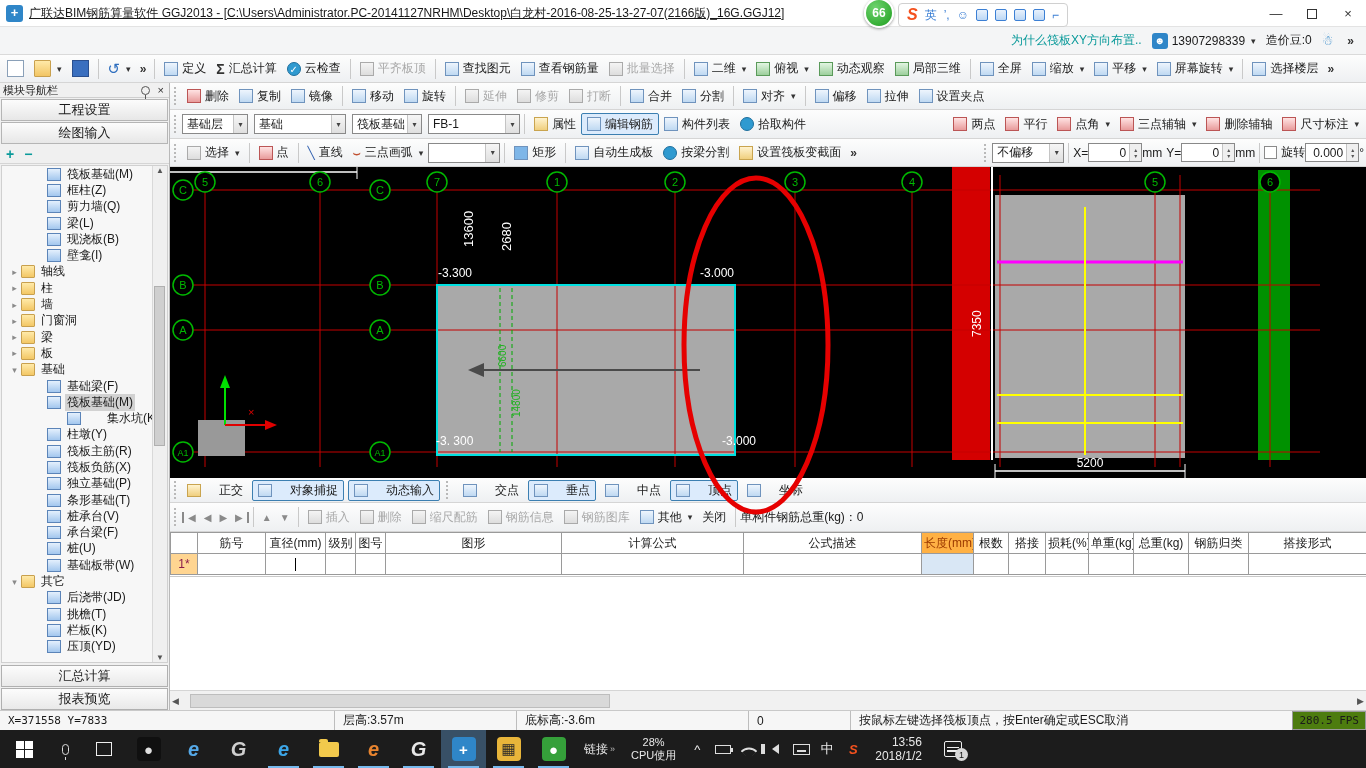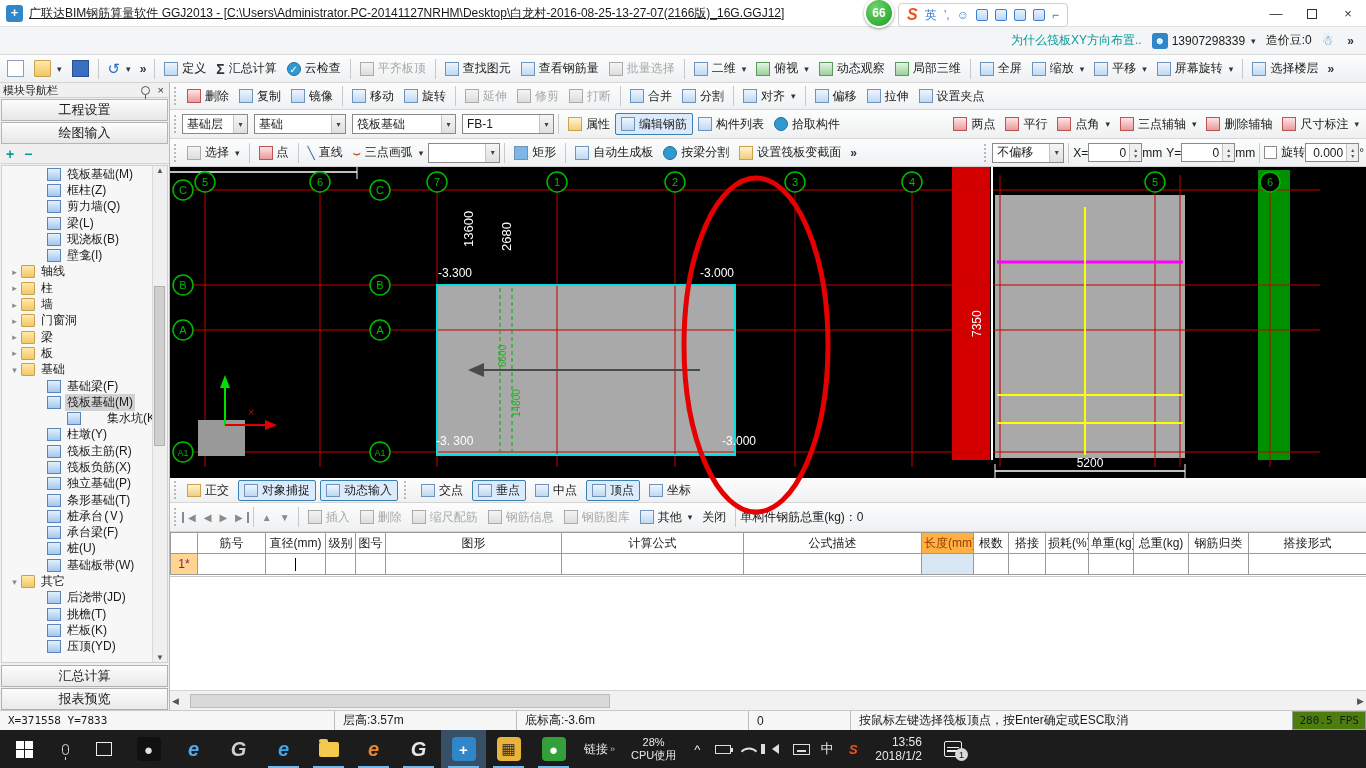--- a/index.html
+++ b/index.html
@@ -73,21 +73,21 @@
 .folder-ico{background:linear-gradient(#ffeaa9,#f3c765);border:1px solid #c8a04e;border-radius:1px;}
 .item-ico{background:linear-gradient(#e4f0fd,#a3c7ee);border:1px solid #5b84b8;}
 .tree-label{padding:0 2px;}
 #tree-scroll{position:absolute;right:0;top:0;width:15px;bottom:0;background:#f0f0f0;border-left:1px solid #d9d9d9;display:flex;flex-direction:column;align-items:center;justify-content:space-between;font-size:8px;color:#555;}
 #tree-thumb{position:absolute;right:2px;top:120px;width:11px;height:160px;background:#cfcfcf;border:1px solid #b0b0b0;}
 .side-btn{height:22px;margin:1px 1px 0 1px;border:1px solid #b0b0b0;background:linear-gradient(#fcfcfc,#e9e9e9);display:flex;align-items:center;justify-content:center;font-size:13px;}
 
 #canvas{top:167px;left:170px;width:1196px;height:311px;background:#000;}
 
 #snapbar{top:478px;left:170px;width:1196px;height:25px;}
-.snap-item{display:inline-flex;align-items:center;gap:4px;padding:1px 5px;height:21px;white-space:nowrap;}
+.snap-item{display:inline-flex;align-items:center;gap:18px;padding:1px 5px;height:21px;white-space:nowrap;}
 .snap-item.boxed{border:1px solid #3c7fb1;background:#dcebfc;border-radius:2px;}
 
 #rtool{top:503px;left:170px;width:1196px;height:29px;}
 .nav-ico{color:#8a8a8a;font-size:10px;padding:0 4px;}
 #rtable{top:532px;left:170px;width:1196px;height:44px;background:#fff;}
 table{border-collapse:collapse;table-layout:fixed;width:1196px;font-size:12px;}
 td,th{border:1px solid #9a9a9a;height:21px;padding:0 2px;font-weight:normal;text-align:center;overflow:hidden;white-space:nowrap;}
 th.len-col{background:#ffb144;color:#9c3a00;}
 td.sel{background:#d9e7f5;}
 td.rowlab{background:#ffd591;color:#8a1a4a;}
@@ -350,21 +350,21 @@
     <span class="combo" style="width:66px">
         <span class="cval">基础层</span>
         <span class="cdd">▾</span>
       </span>
     <span style="width:6px"></span>
     <span class="combo" style="width:92px">
         <span class="cval">基础</span>
         <span class="cdd">▾</span>
       </span>
     <span style="width:6px"></span>
-    <span class="combo" style="width:104px">
+    <span class="combo" style="width:70px">
         <span class="cval">筏板基础</span>
         <span class="cdd">▾</span>
       </span>
     <span style="width:6px"></span>
     <span class="combo" style="width:92px">
         <span class="cval">FB-1</span>
         <span class="cdd">▾</span>
       </span>
     <span class="sep"></span>
     <span class="tbtn">
@@ -613,21 +613,21 @@
           <div class="tree-row" style="padding-left: 32px;">
             <span class="tree-exp"></span>
             <span class="tree-ico item-ico"></span>
             <span class="tree-label">独立基础(P)</span>
           </div>
           <div class="tree-row" style="padding-left: 32px;">
             <span class="tree-exp"></span>
             <span class="tree-ico item-ico"></span>
             <span class="tree-label">条形基础(T)</span>
           </div>
-          <div class="tree-row" style="padding-left: 32px; font-family: Liberation Mono, monospace;">
+          <div class="tree-row" style="padding-left: 32px;">
             <span class="tree-exp"></span>
             <span class="tree-ico item-ico"></span>
             <span class="tree-label">桩承台(V)</span>
           </div>
           <div class="tree-row" style="padding-left: 32px;">
             <span class="tree-exp"></span>
             <span class="tree-ico item-ico"></span>
             <span class="tree-label">承台梁(F)</span>
           </div>
           <div class="tree-row" style="padding-left: 32px;">

